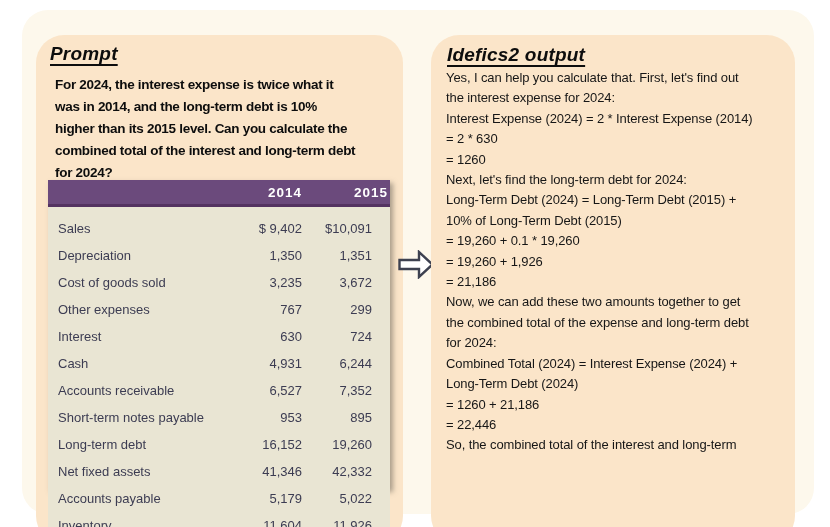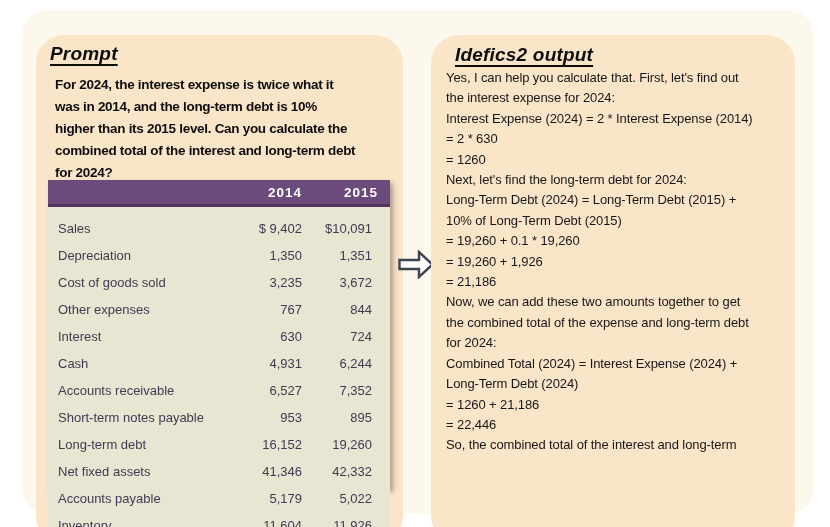--- a/index.html
+++ b/index.html
@@ -25,21 +25,21 @@
   }
   .panel-left{left:36px;width:367px;}
   .panel-right{left:431px;width:364px;}
   .panel-title{
     position:absolute;font-size:19px;font-weight:bold;font-style:italic;
     color:#0d0d0d;
     text-decoration:underline;text-decoration-thickness:2px;text-underline-offset:4px;
     letter-spacing:0.2px;
   }
   .panel-left .panel-title{left:14px;top:8px;}
-  .panel-right .panel-title{left:24px;top:9px;}
+  .panel-right .panel-title{left:16px;top:9px;}
   .question{
     position:absolute;left:19px;top:39px;width:345px;
     font-size:13.5px;font-weight:bold;line-height:22px;letter-spacing:-0.3px;
     color:#0d0d0d;
   }
   .output{
     position:absolute;left:15px;top:33px;width:345px;
     font-size:13px;line-height:20.4px;letter-spacing:-0.1px;
     color:#161616;
   }
@@ -58,21 +58,21 @@
   .t-body{
     flex:1;background:var(--table-body);
     display:flex;flex-direction:column;justify-content:space-evenly;
     padding:2px 0;
     font-size:13px;color:var(--table-text);
   }
   .t-row{display:grid;grid-template-columns:1fr 78px 88px;align-items:center;margin-top:12px;}
   .t-label{padding-left:10px;white-space:nowrap;}
   .t-num{text-align:right;white-space:nowrap;}
   .t-num-last{padding-right:18px;}
-  .t-header .t-num-last{padding-right:12px;}
+  .t-header .t-num-last{padding-right:2px;}
   .arrow-wrap{position:absolute;left:398px;top:250px;width:36px;height:29px;}
 </style>
 </head>
 <body>
 
 <div class="backdrop"></div>
 
 <div class="panel panel-left">
   <div class="panel-title">Prompt</div>
   <div class="question">
@@ -100,21 +100,21 @@
           <span class="t-num t-num-last">1,351</span>
         </div>
         <div class="t-row">
           <span class="t-label">Cost of goods sold</span>
           <span class="t-num">3,235</span>
           <span class="t-num t-num-last">3,672</span>
         </div>
         <div class="t-row">
           <span class="t-label">Other expenses</span>
           <span class="t-num">767</span>
-          <span class="t-num t-num-last">844</span>
+          <span class="t-num t-num-last">299</span>
         </div>
         <div class="t-row">
           <span class="t-label">Interest</span>
           <span class="t-num">630</span>
           <span class="t-num t-num-last">724</span>
         </div>
         <div class="t-row">
           <span class="t-label">Cash</span>
           <span class="t-num">4,931</span>
           <span class="t-num t-num-last">6,244</span>

